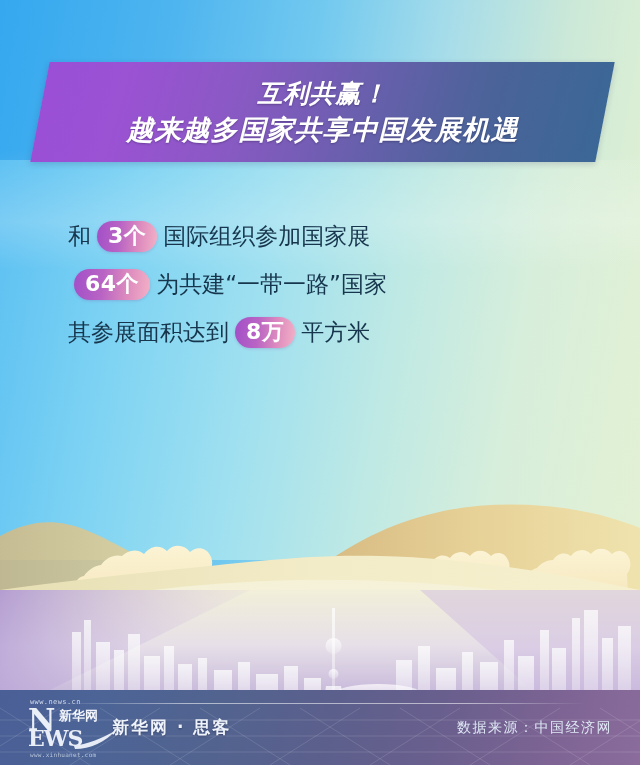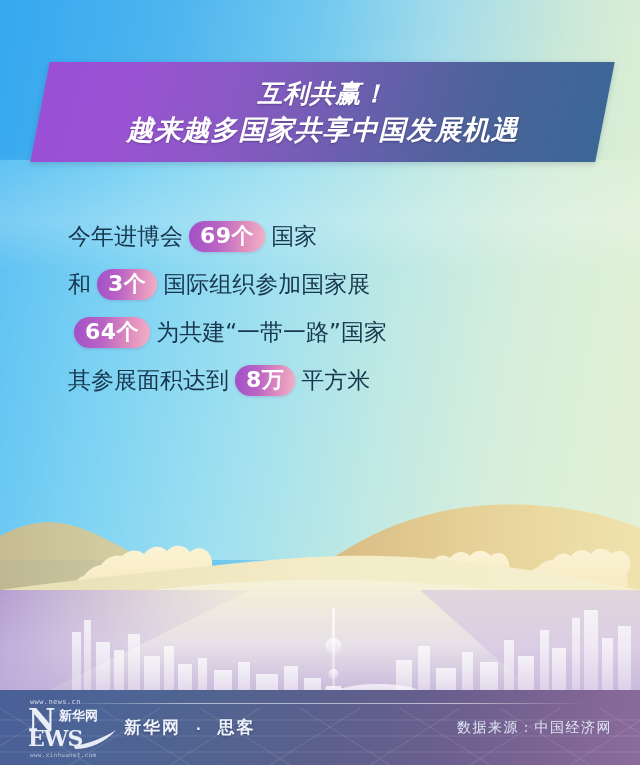--- a/index.html
+++ b/index.html
@@ -81,24 +81,23 @@
   .footer{
     position:absolute;left:0;bottom:0;width:640px;height:75px;
     background:linear-gradient(105deg,#4a5f96 0%,#4c6496 16%,#52638f 34%,#5c5f8c 52%,#6b5f8e 70%,#7d6494 86%,#8b6c9c 100%);
     overflow:hidden;
   }
   .footer-divider{
     position:absolute;left:55px;top:13px;width:530px;height:1px;
     background:linear-gradient(90deg,rgba(255,255,255,.0),rgba(255,255,255,.55) 25%,rgba(255,255,255,.55) 78%,rgba(255,255,255,0));
   }
   .footer-text{
-    position:absolute;left:124px;top:26px;
+    position:absolute;left:112px;top:26px;
     color:#eef3fb;font-size:17px;font-weight:bold;letter-spacing:2px;
     text-shadow:0 1px 2px rgba(20,20,50,.4);
-    font-family:Liberation Mono, monospace;
   }
   .source-text{
     position:absolute;right:28px;top:29px;
     color:#dfe8f5;font-size:14px;letter-spacing:1.5px;
   }
 
   
   .logo{position:absolute;left:28px;top:8px;width:88px;height:60px;}
   .logo-top{
     position:absolute;left:2px;top:0px;
@@ -281,25 +280,20 @@
 
   <div class="banner">
     <div class="banner-inner">
       <div class="banner-line l1">互利共赢！</div>
       <div class="banner-line l2">越来越多国家共享中国发展机遇</div>
     </div>
   </div>
 
   <div class="body-text">
 
-    <div class="tline">
-      <span class="txt">今年进博会</span>
-      <span class="pill">69个</span>
-      <span class="txt">国家</span>
-    </div>
 
     <div class="tline">
       <span class="txt">和</span>
       <span class="pill">3个</span>
       <span class="txt">国际组织参加国家展</span>
     </div>
 
     <div class="tline">
       <span class="pill">64个</span>
       <span class="txt">为共建“一带一路”国家</span>

